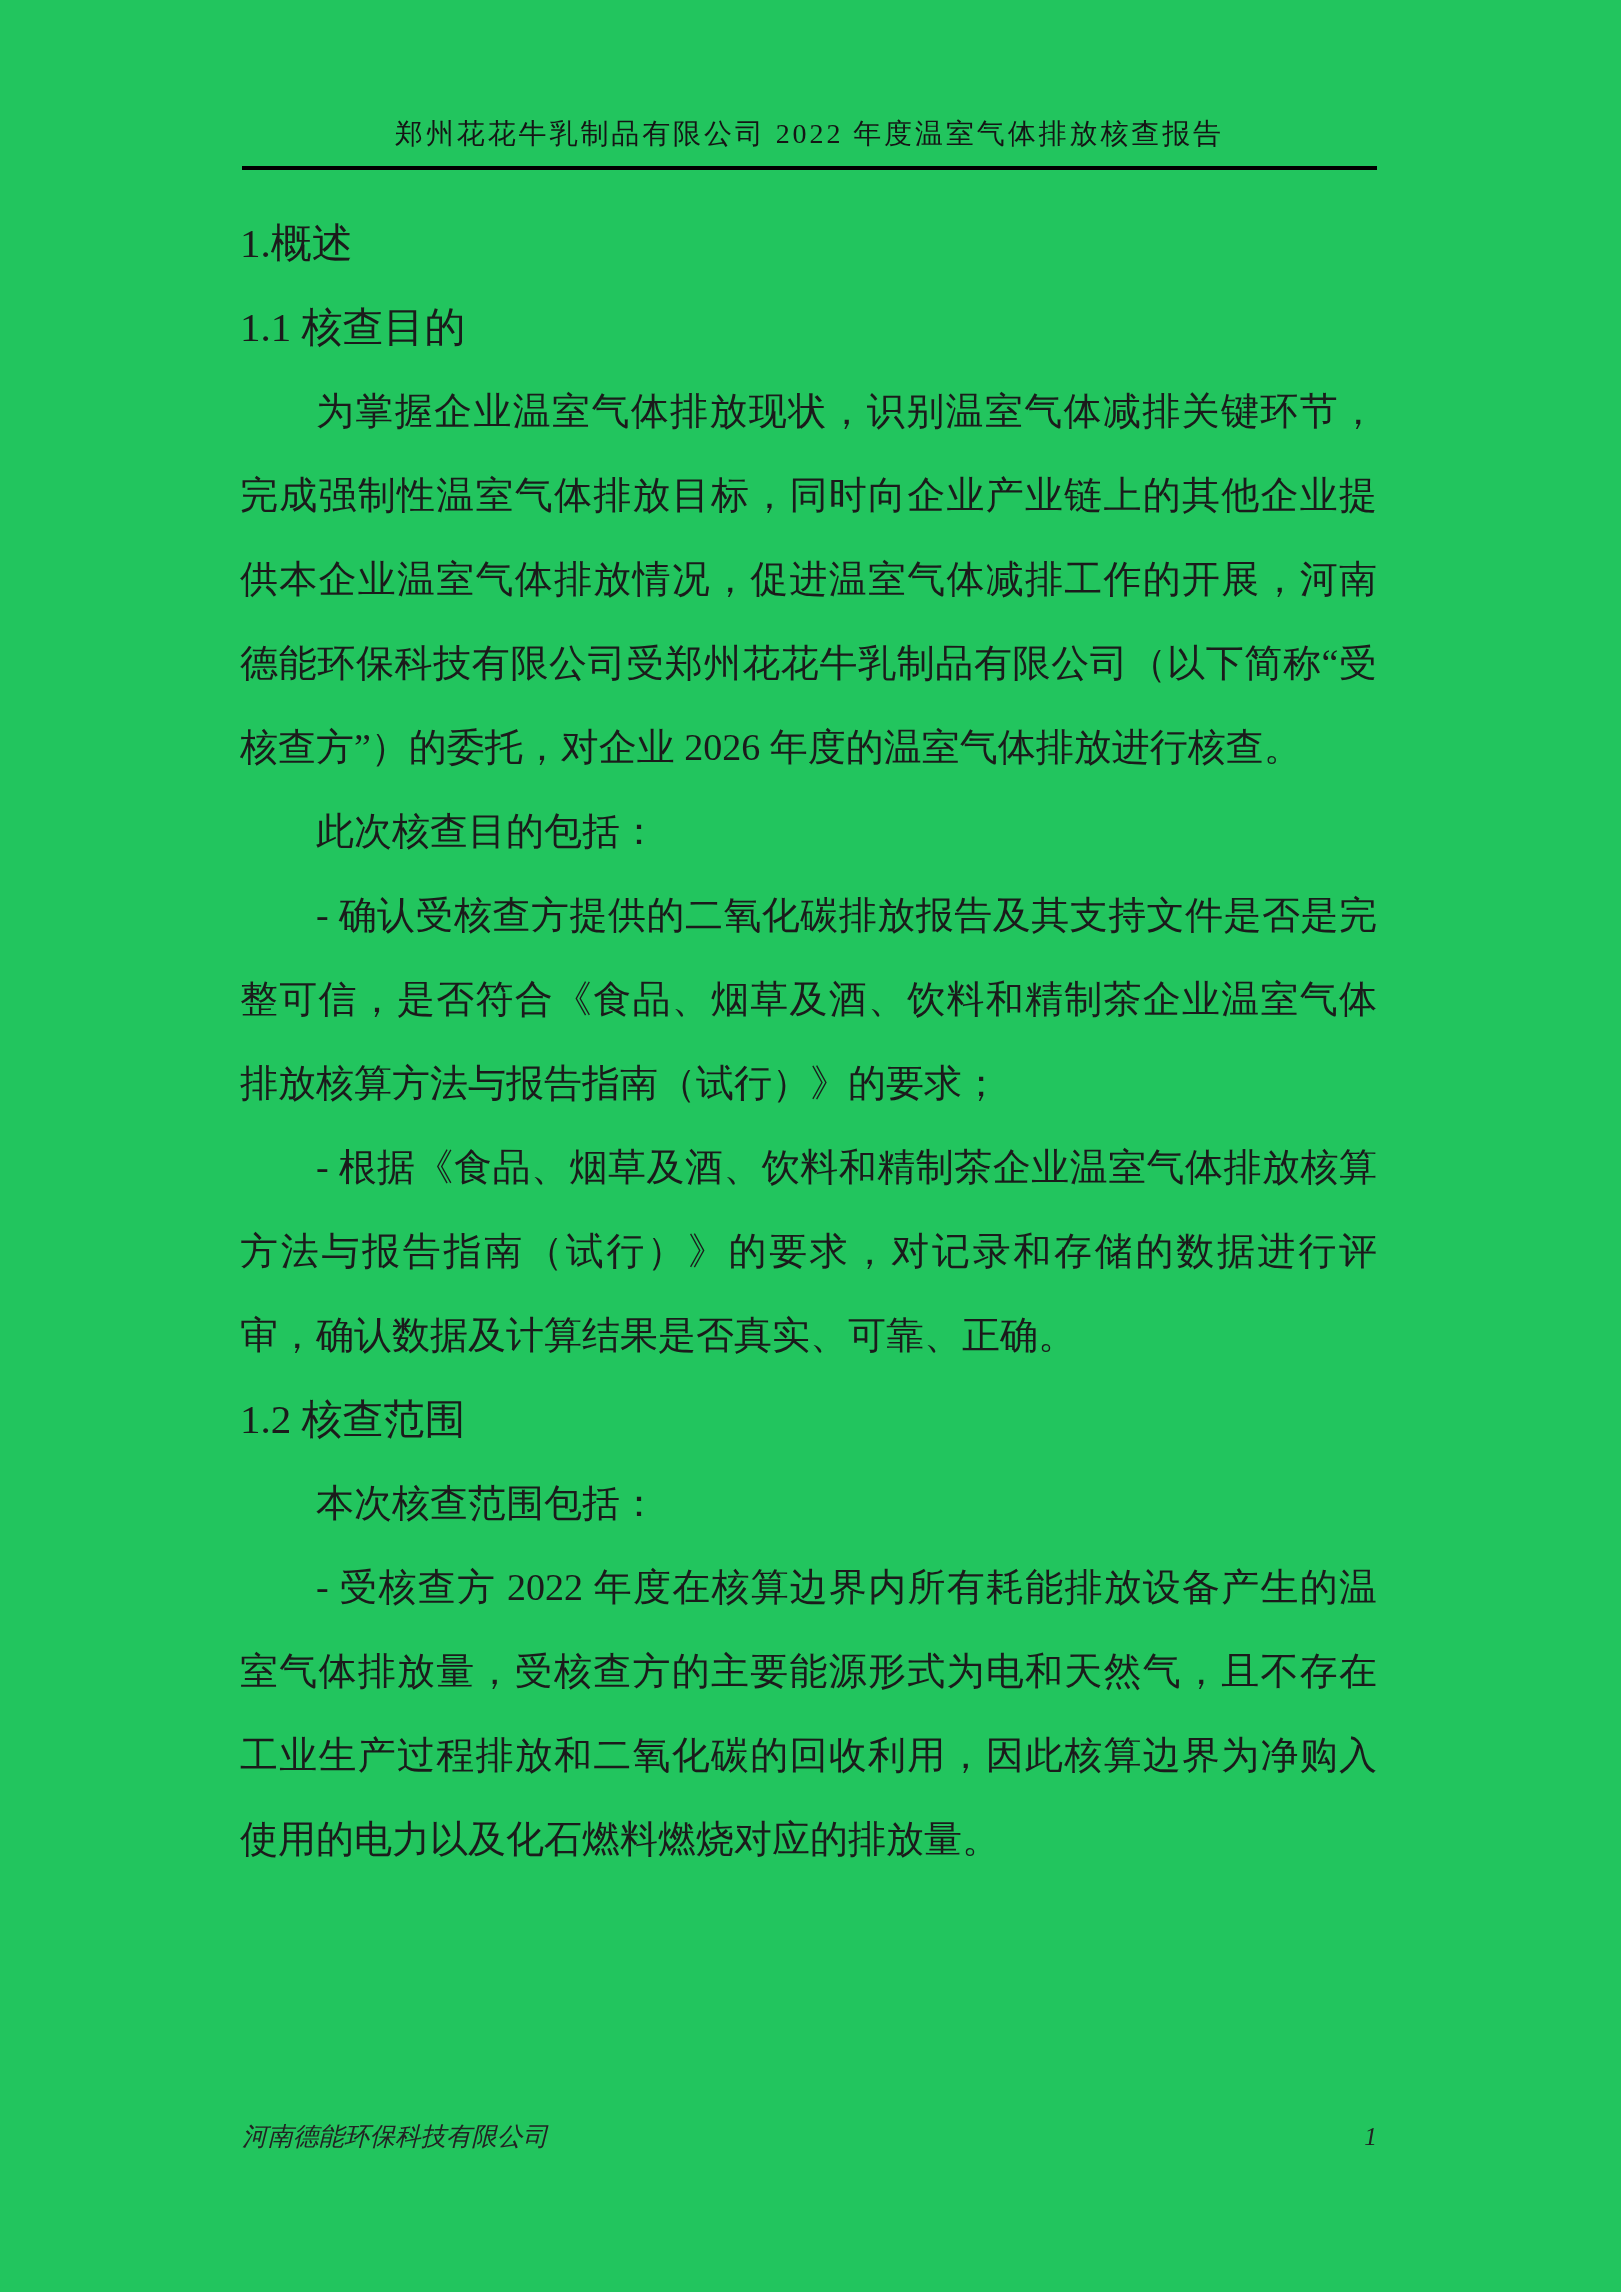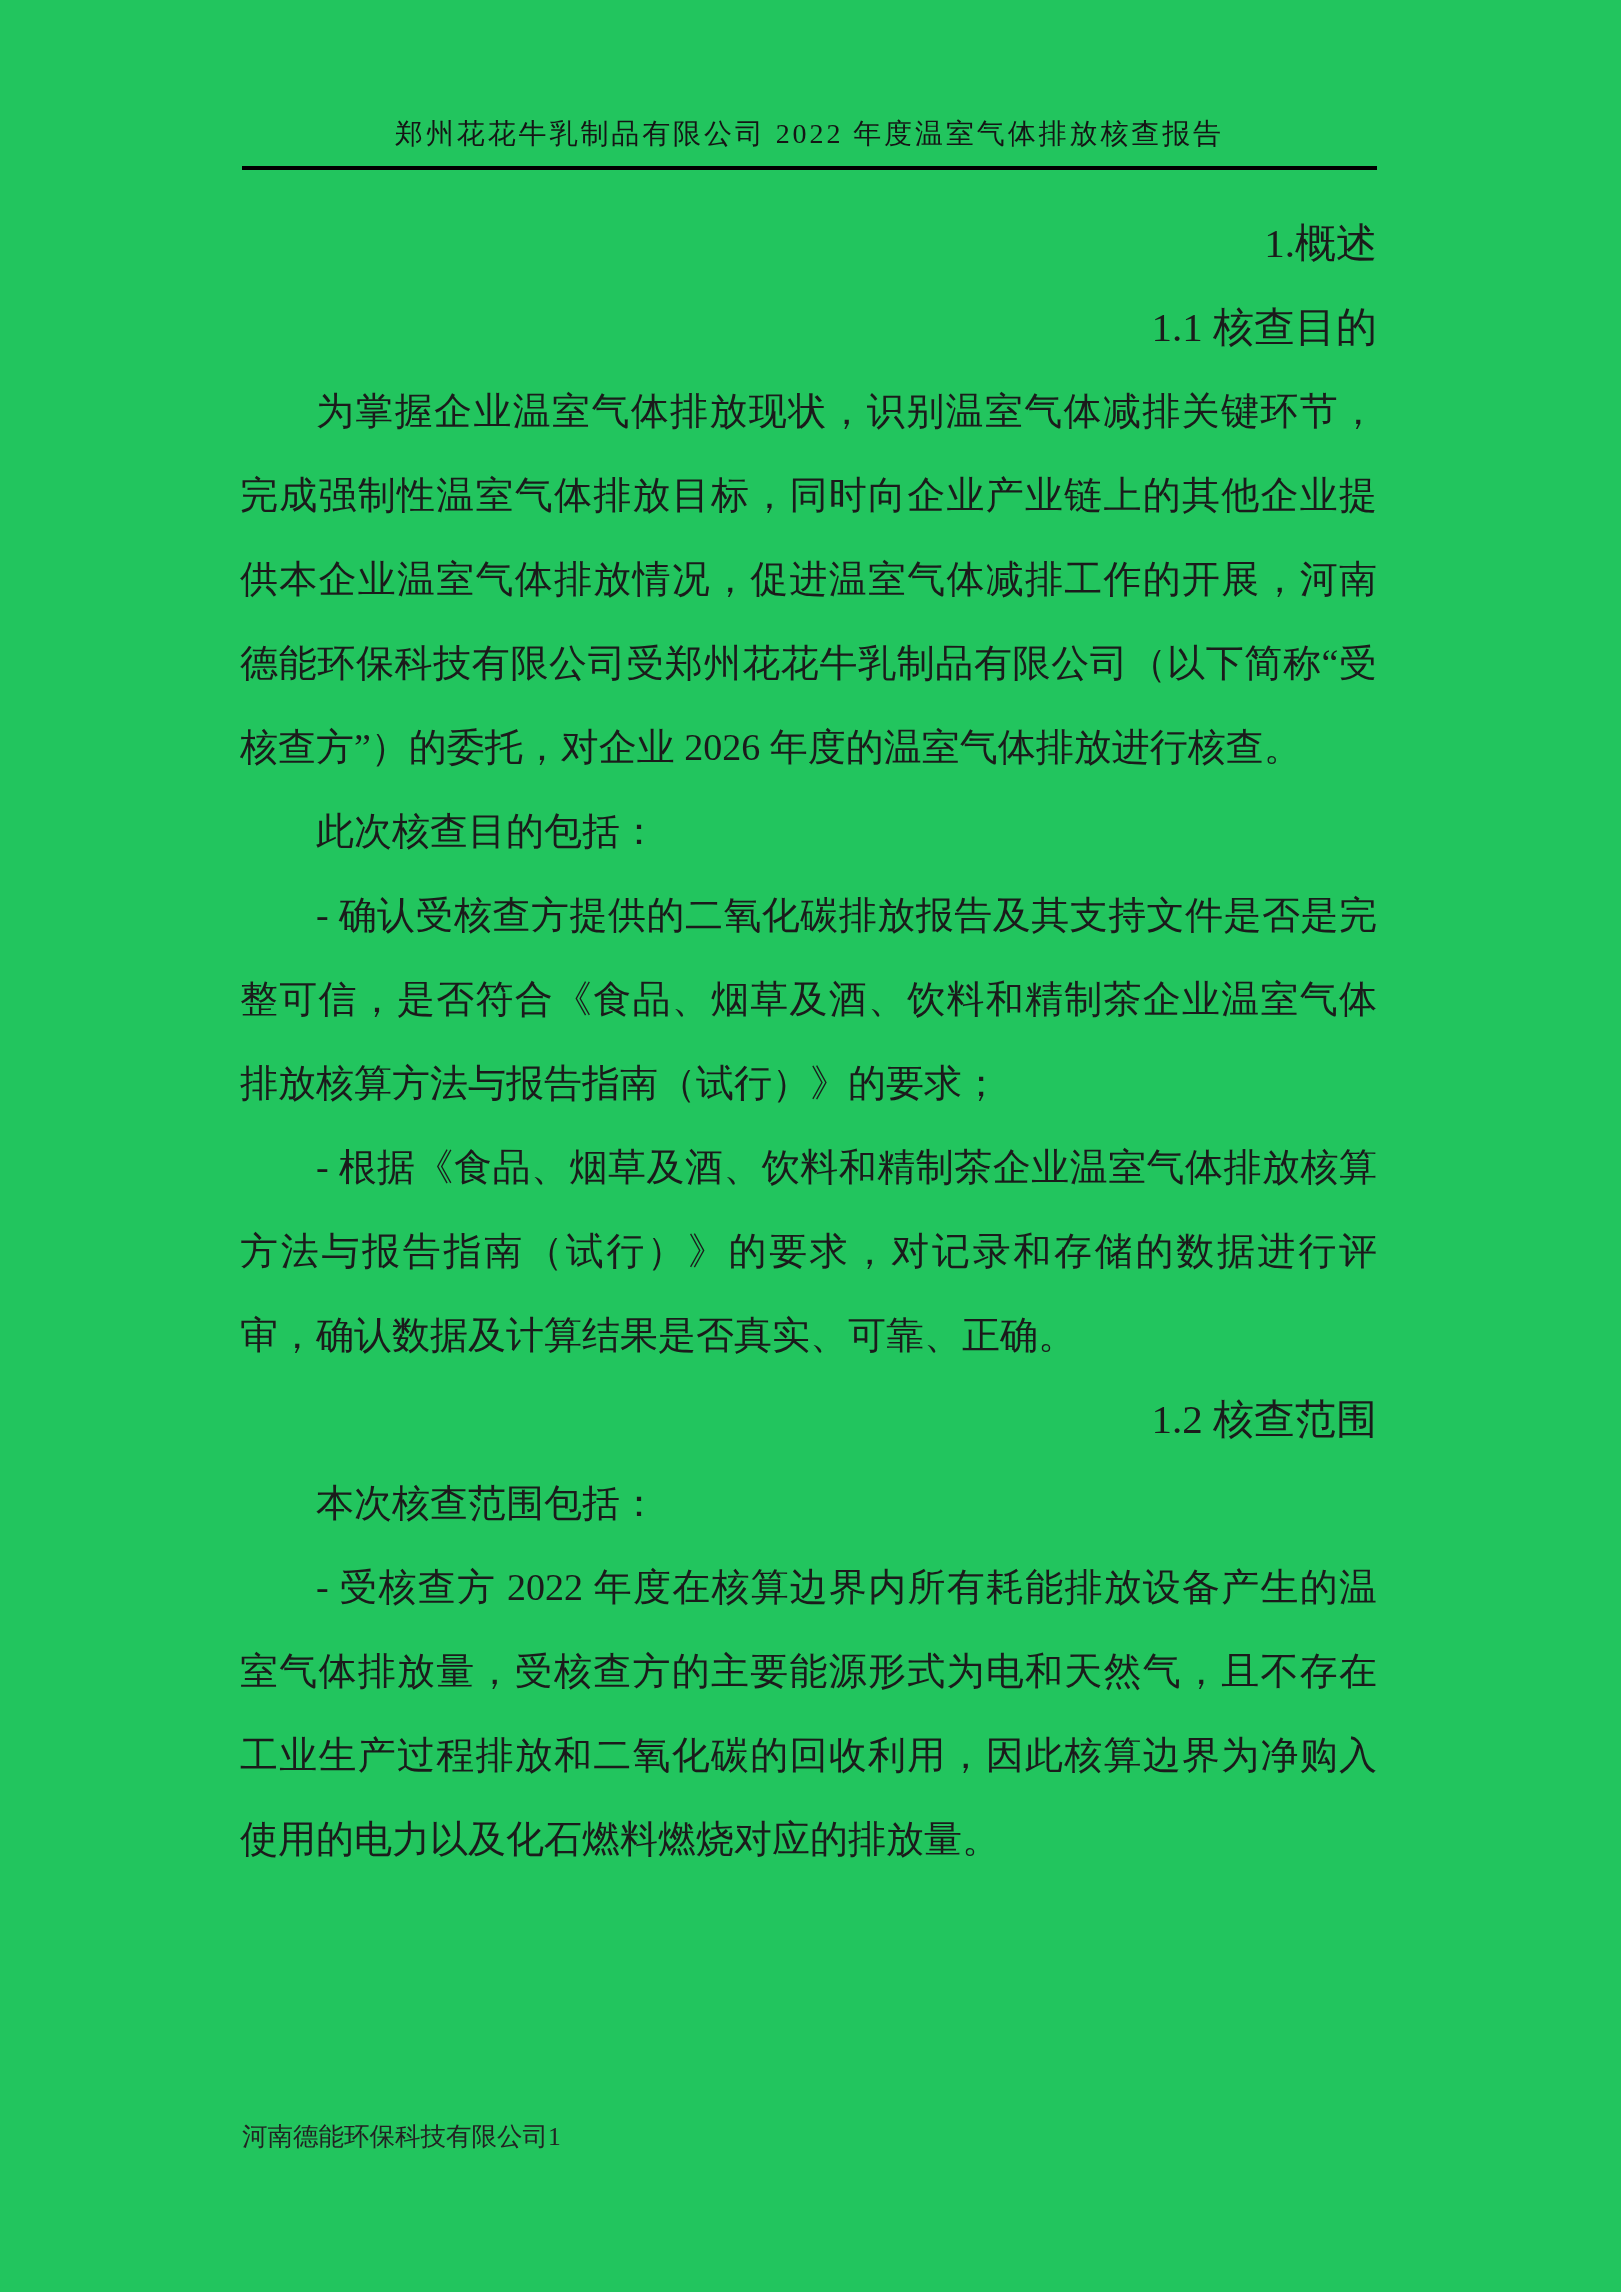--- a/index.html
+++ b/index.html
@@ -45,38 +45,40 @@
     font-size: 38px;
     line-height: 84px;
     text-align: justify;
     text-justify: inter-ideograph;
   }
   .content .h1,
   .content .h2 {
     font-size: 41px;
     font-weight: normal;
     margin: 0;
-    text-align: right;
+    text-align: left;
     text-indent: 0;
   }
   .content p {
     margin: 0;
     text-indent: 2em;
     word-break: break-all;
   }
   .page-footer {
     position: absolute;
     left: 242px;
     width: 1135px;
     top: 2119px;
     display: flex;
+    justify-content: space-between;
     align-items: baseline;
     font-size: 25.5px;
     line-height: 35px;
     color: #222222;
+    font-style: italic;
   }
 </style>
 </head>
 <body>
 
 <div class="page">
 
   <div class="running-header">郑州花花牛乳制品有限公司 2022 年度温室气体排放核查报告</div>
 
   <div class="header-rule"></div>

